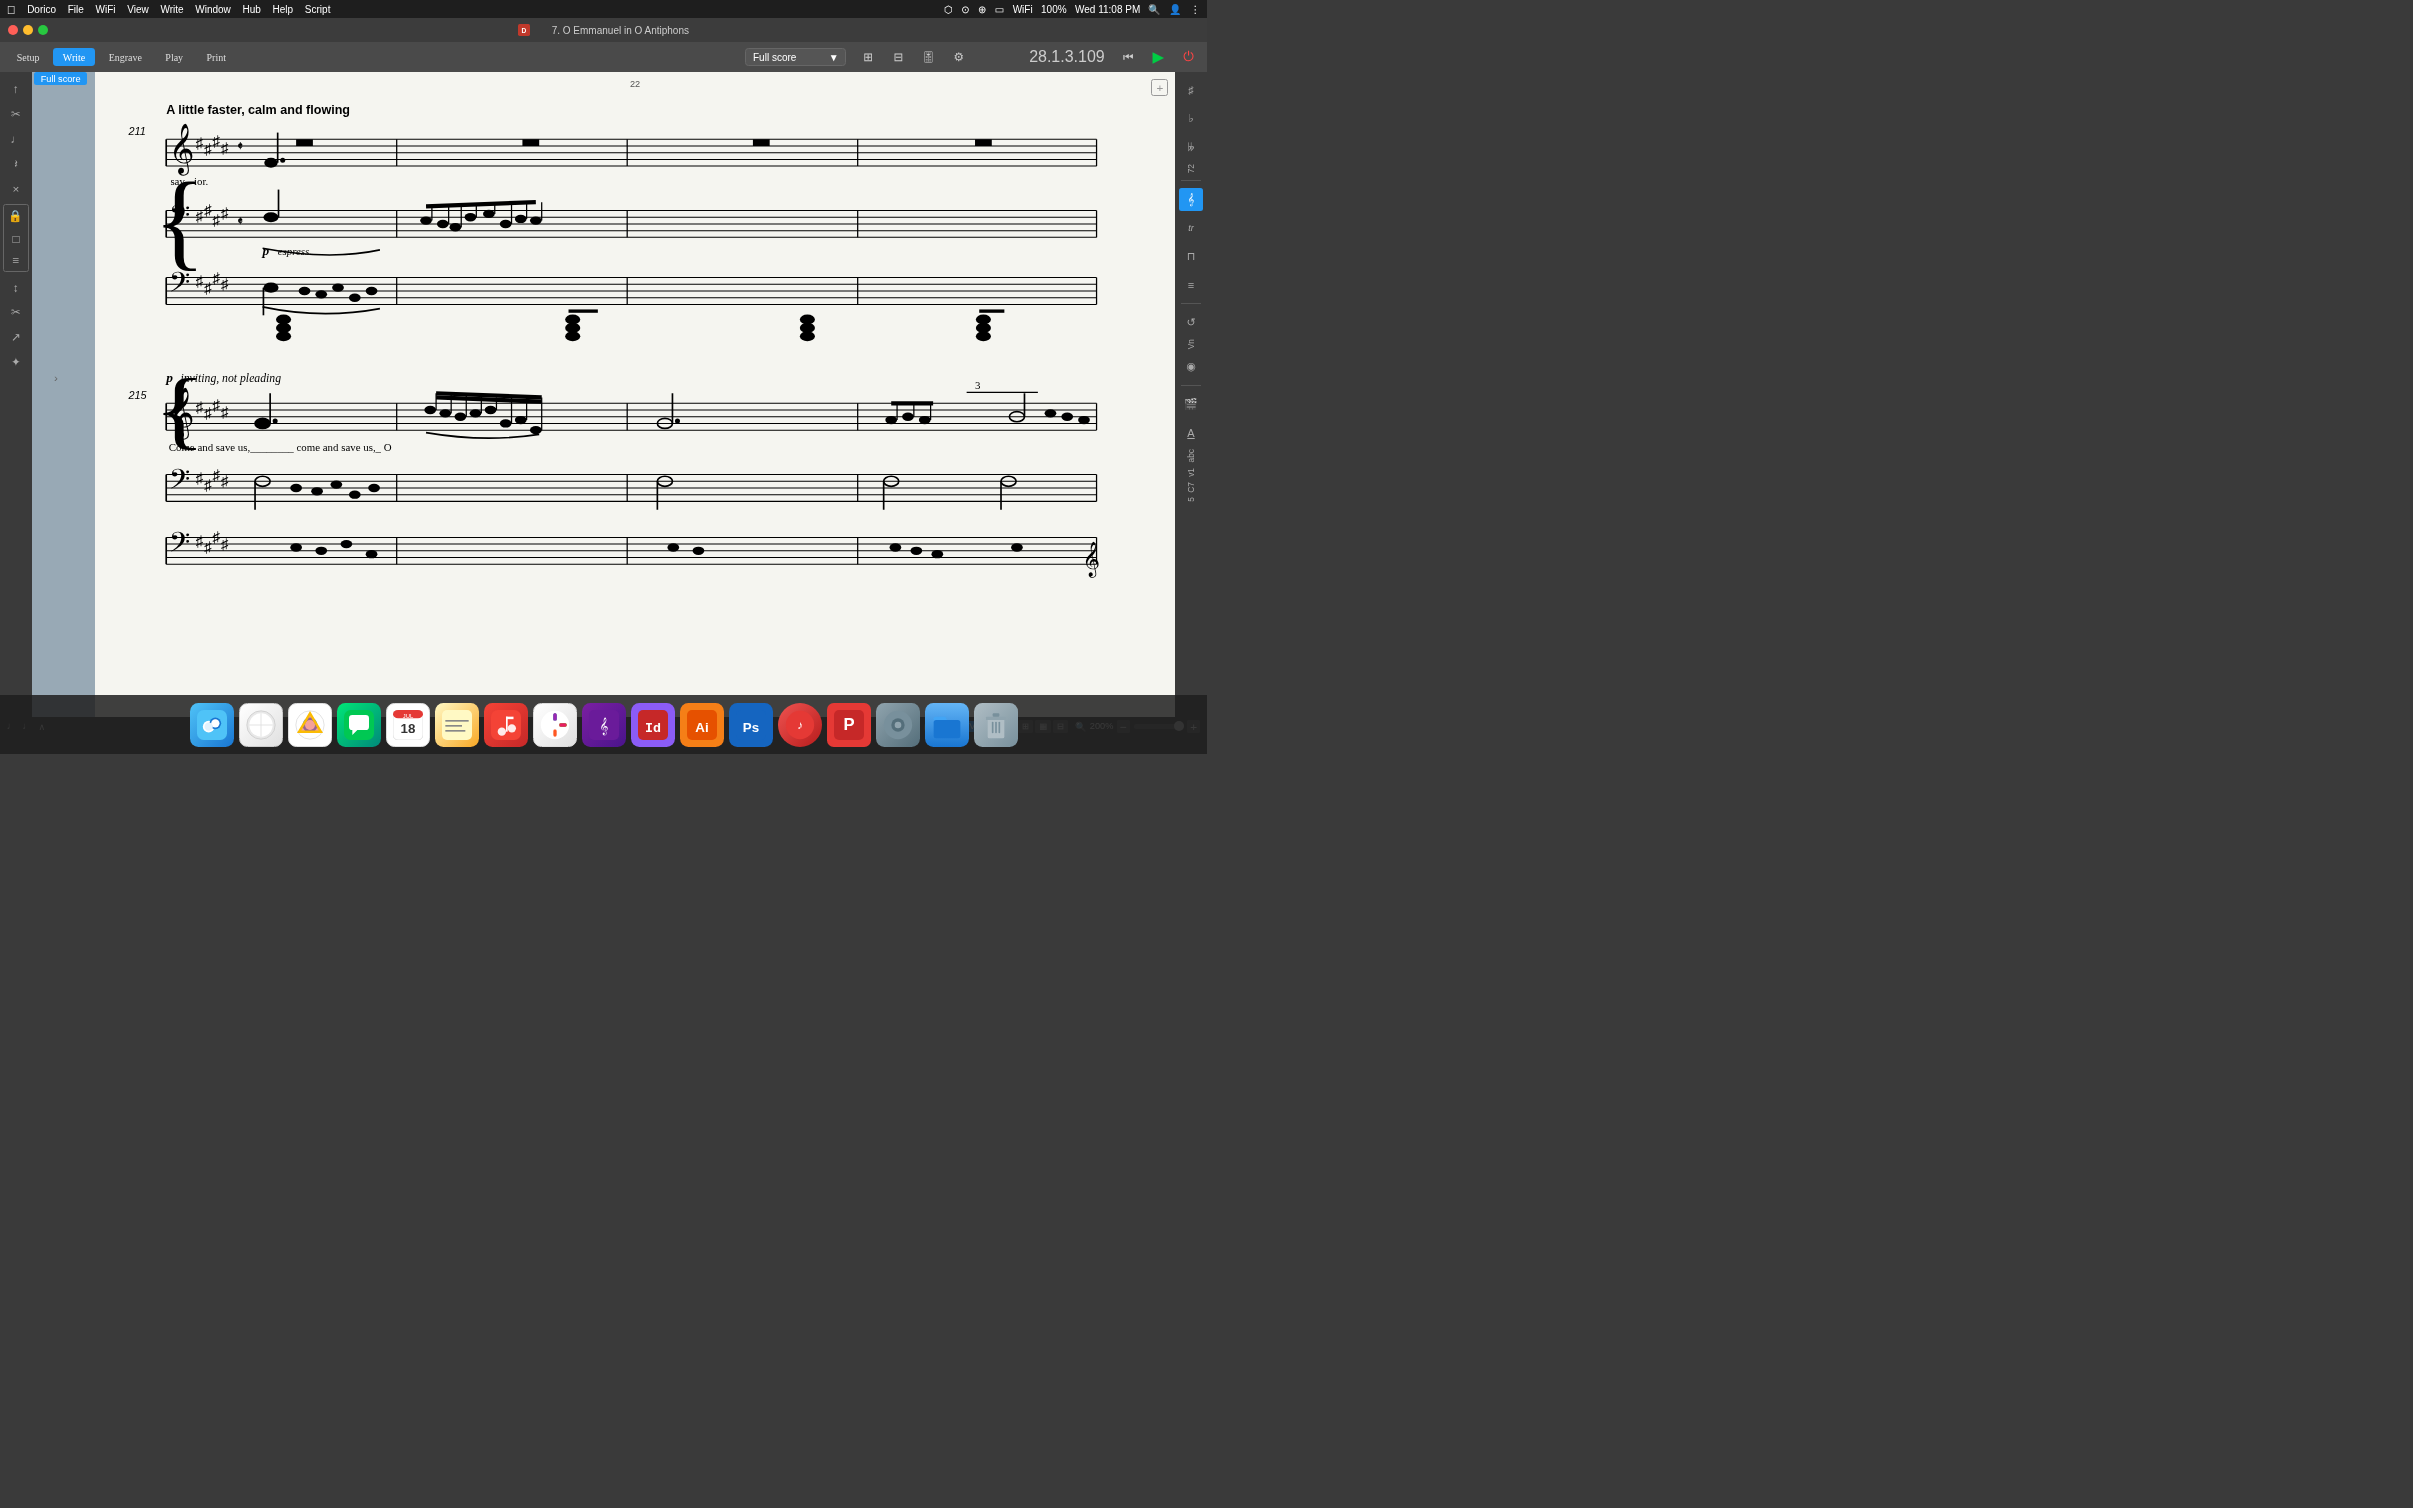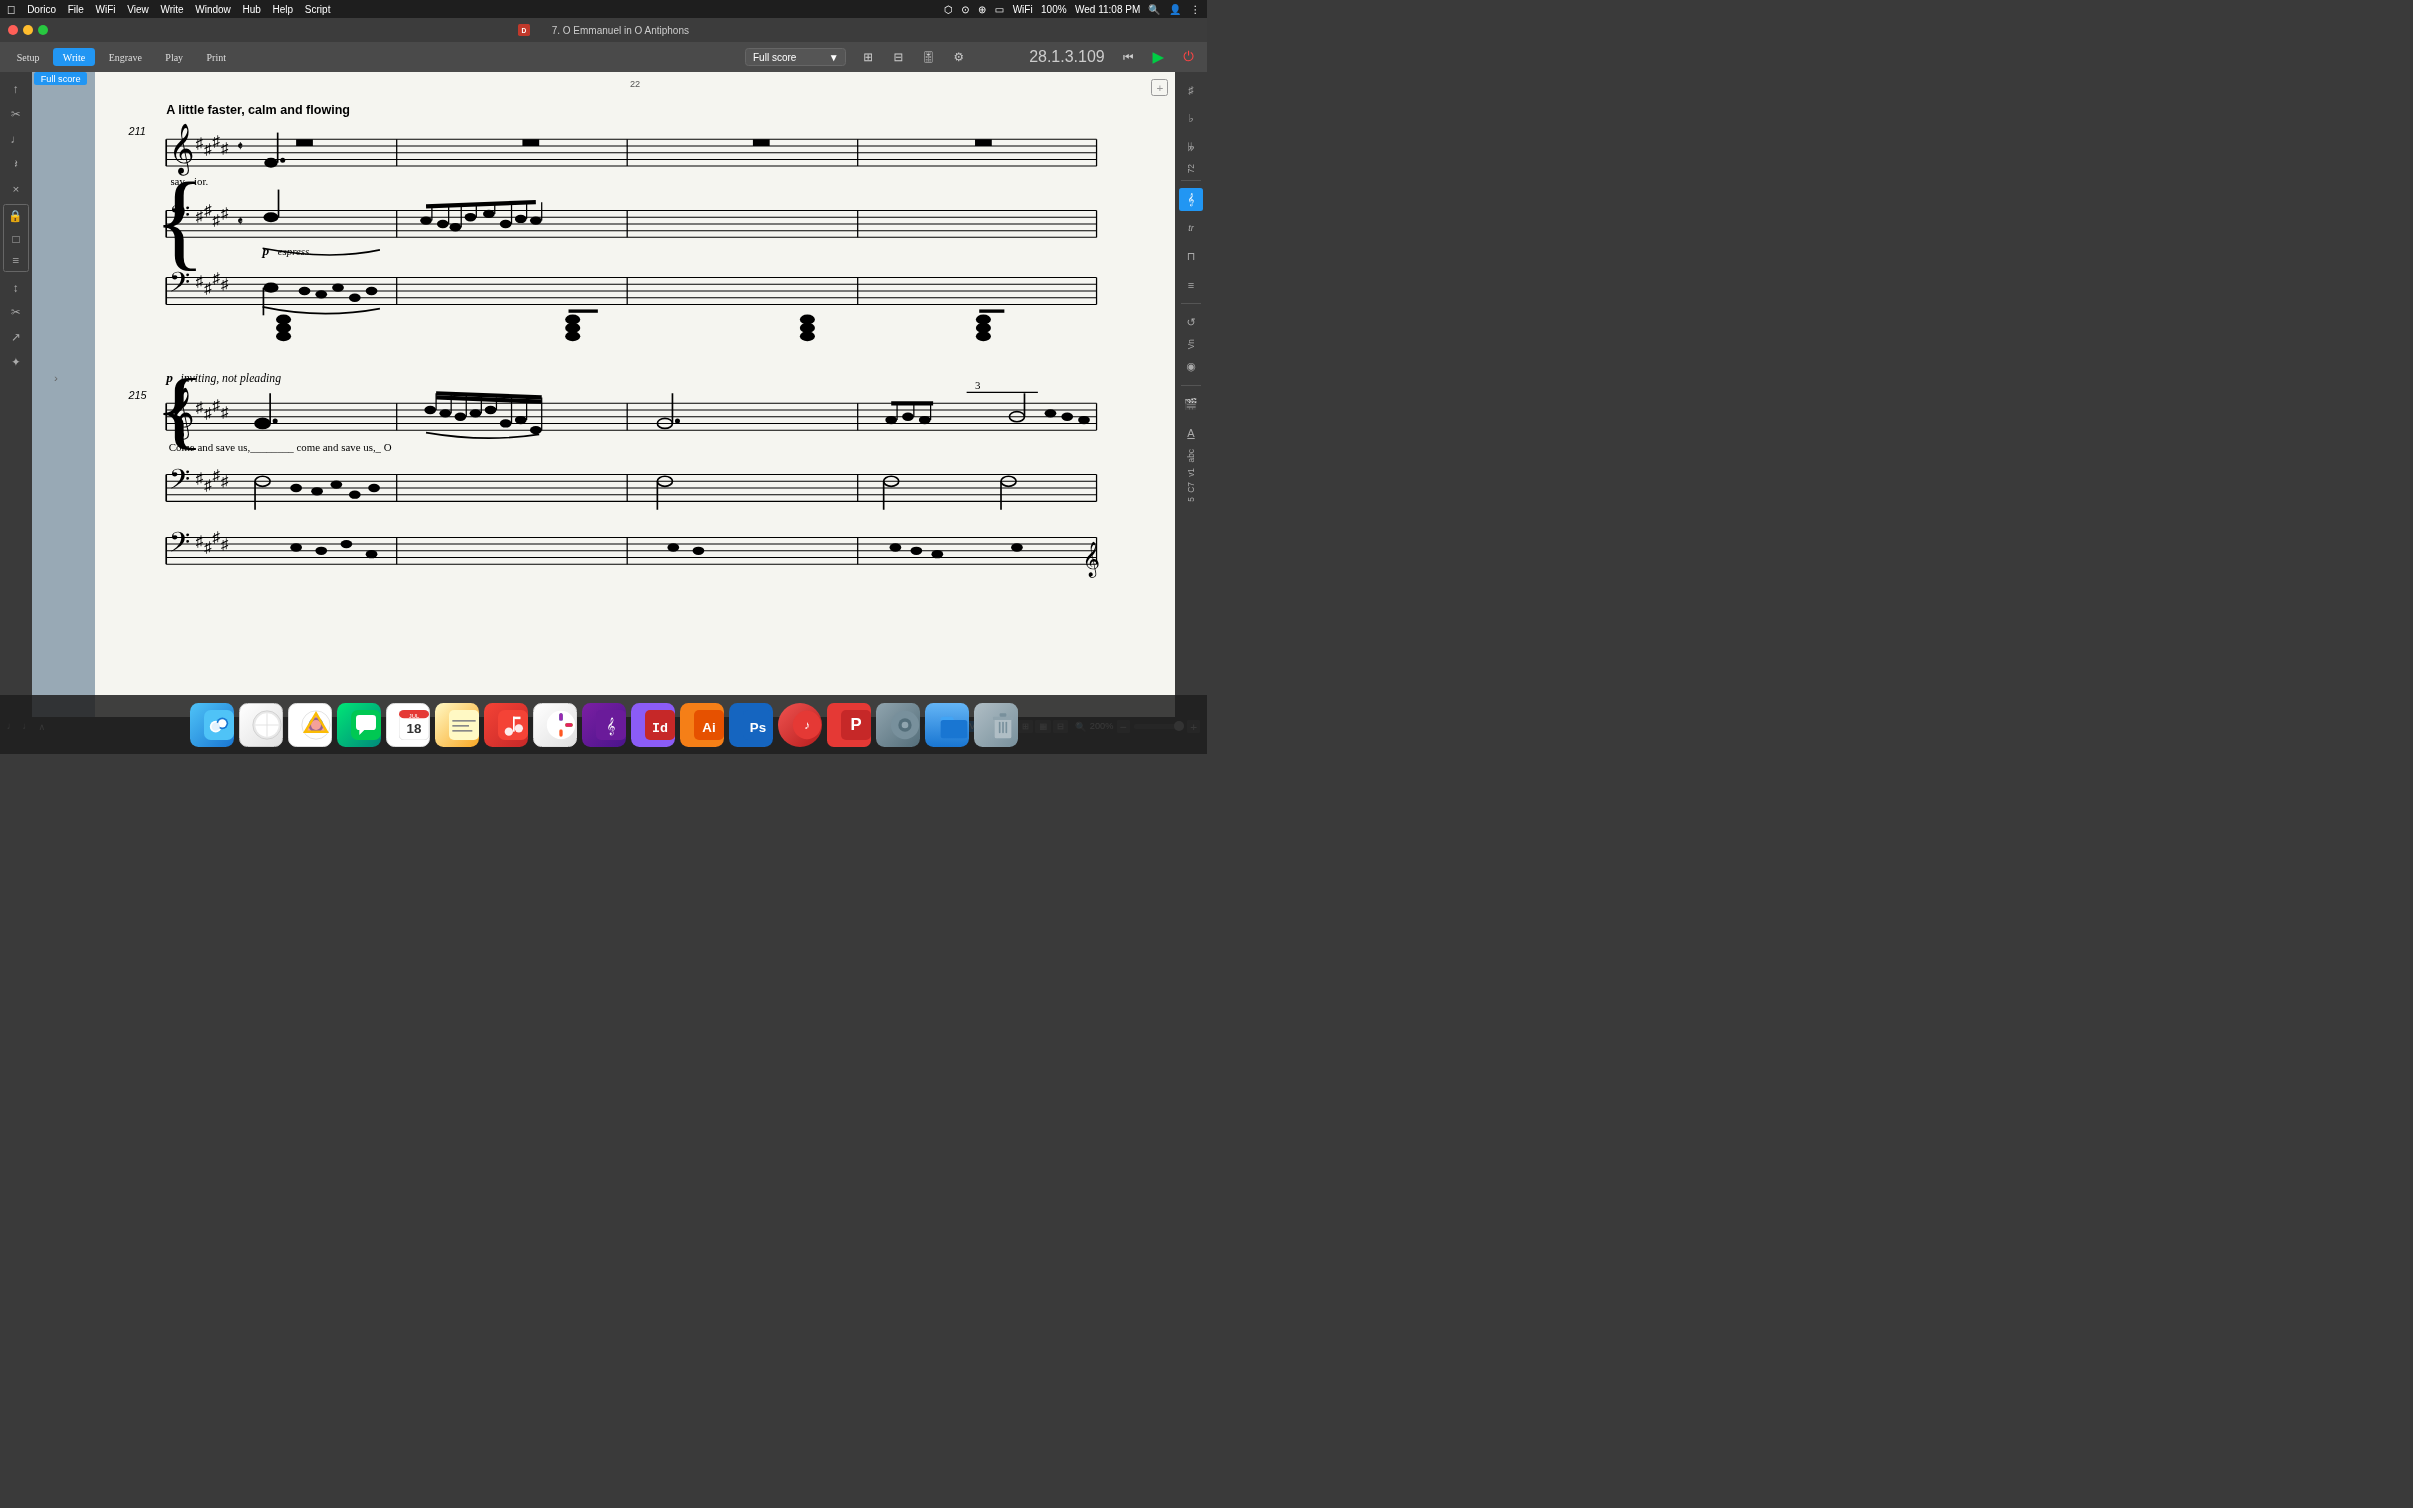--- a/index.html
+++ b/index.html
@@ -371,21 +371,21 @@
       gap: 5px;
       padding: 4.2px;
       z-index: 200;
     }
     .dock-item {
       width: 44px;
       height: 44px;
       border-radius: 8.4px;
       display: flex;
       align-items: center;
-      justify-content: flex-end;
+      justify-content: center;
       font-size: 23.5px;
       cursor: pointer;
       position: relative;
       overflow: hidden;
     }
 
     
     .dock-finder { background: linear-gradient(135deg, #4fc3f7, #1976d2); }
     .dock-safari { background: linear-gradient(135deg, #fff, #e0e0e0); border: 0.8px solid #ccc; }
     .dock-chrome { background: #fff; border: 0.8px solid #ddd; }

